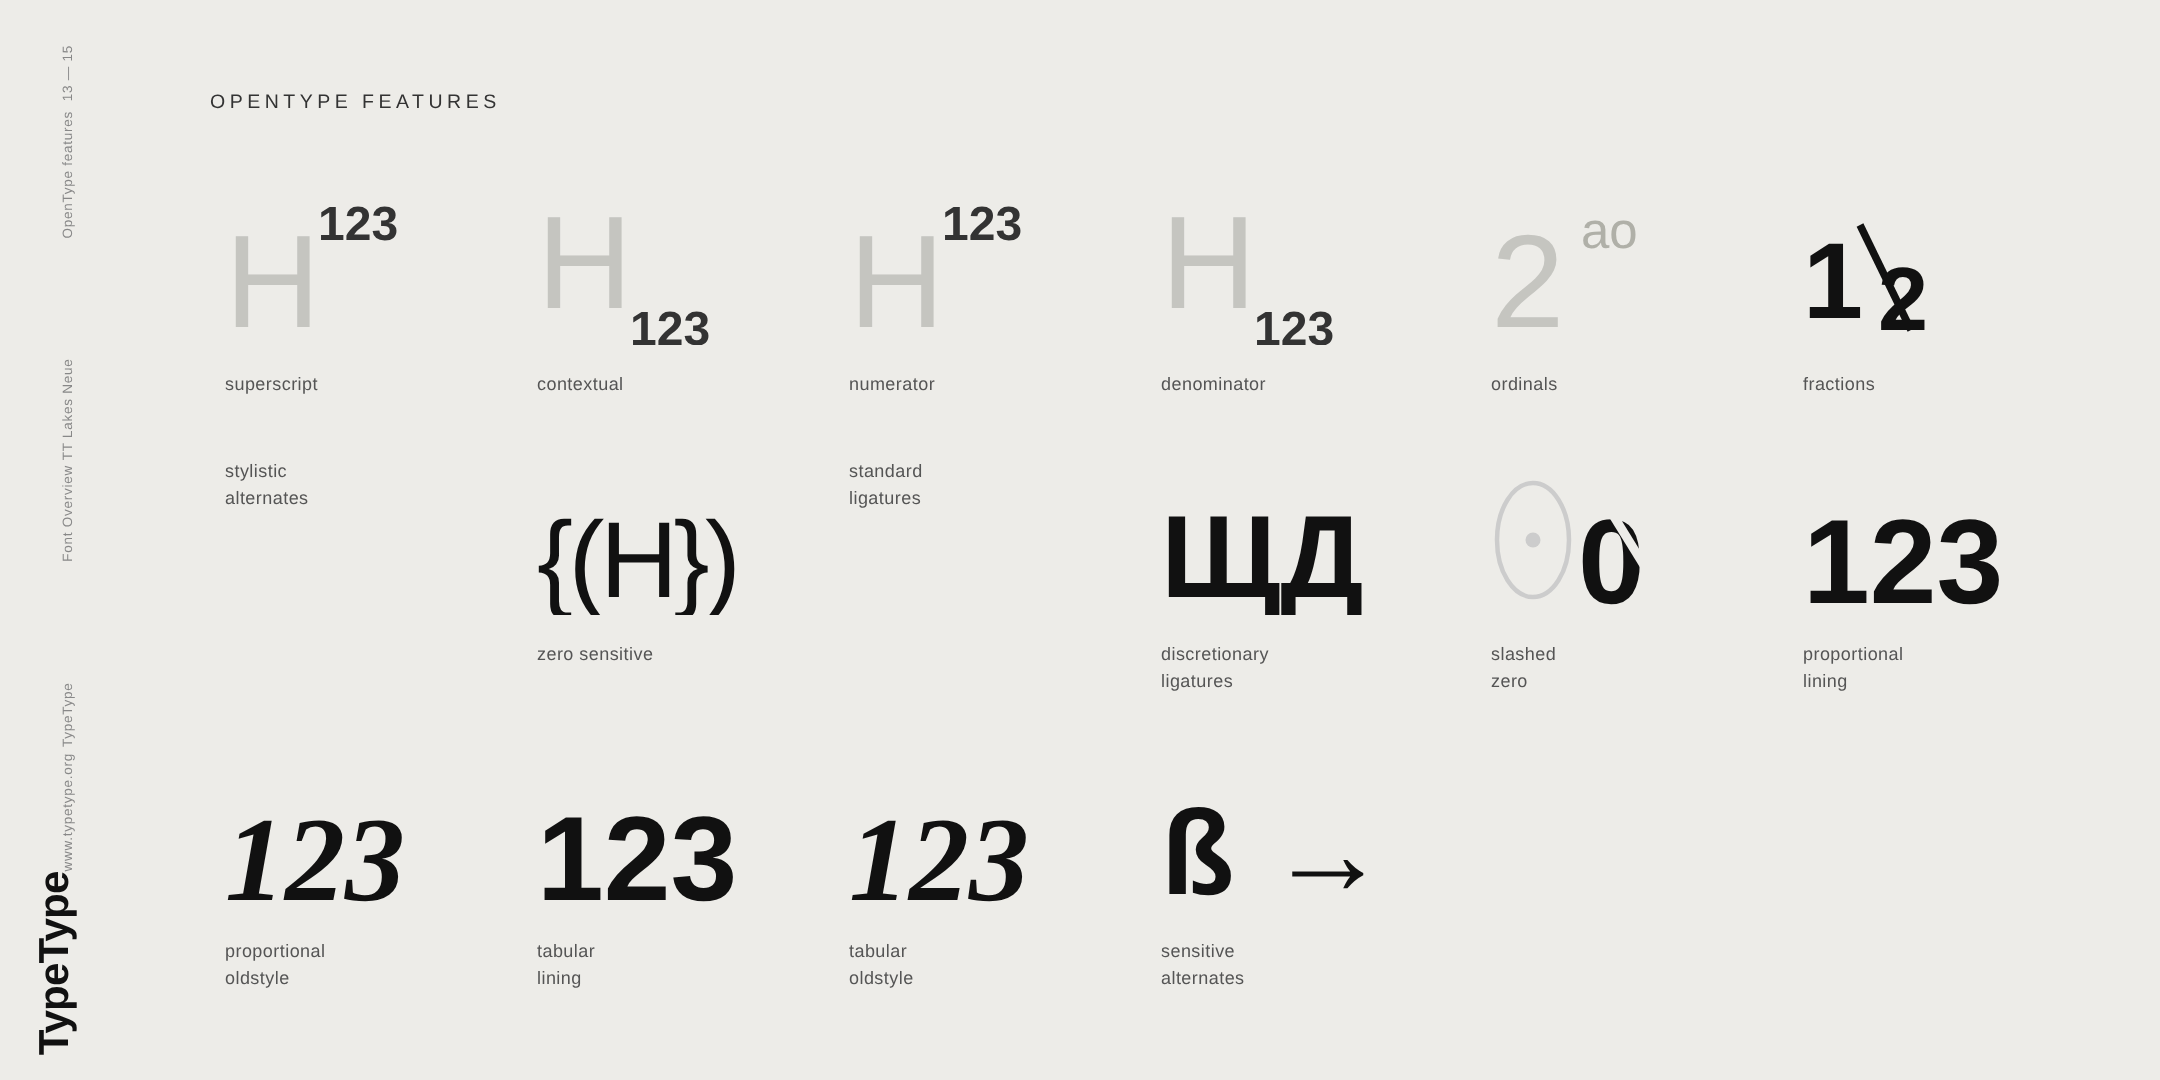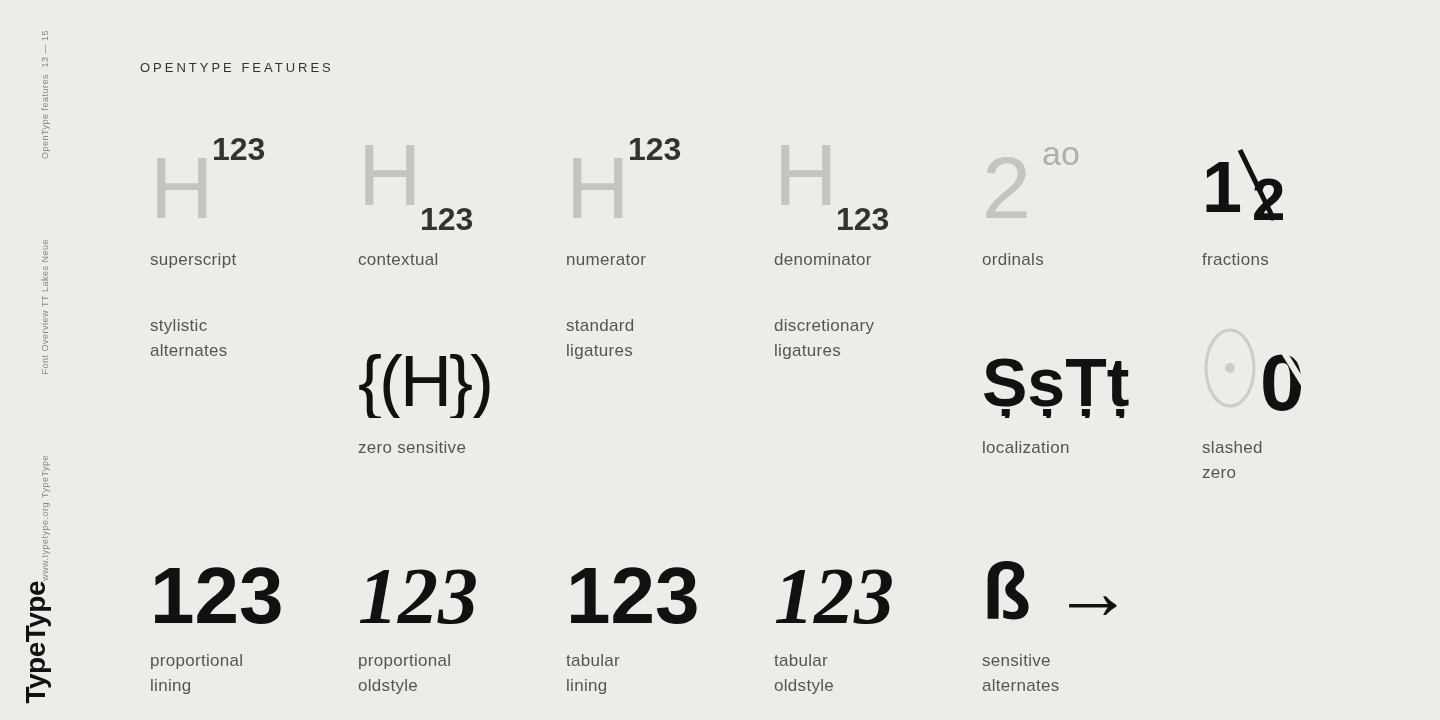--- a/index.html
+++ b/index.html
@@ -81,21 +81,21 @@
     }
 
     .feature-glyph {
       height: 110px;
       display: flex;
       align-items: center;
       margin-bottom: 12px;
     }
 
     .feature-label {
-      font-size: 17px;
+      font-size: 12px;
       color: #555;
       line-height: 1.5;
       letter-spacing: 0.3px;
     }
   </style>
 </head>
 <body>
 
 <div class="sidebar">
   <div class="sidebar-top">
@@ -217,36 +217,32 @@
     </div>
 
     <div class="feature-cell">
       <div class="feature-label">
         <span>standard</span><br>
         <span>ligatures</span>
       </div>
     </div>
 
     <div class="feature-cell">
+      <div class="feature-glyph">
+        <svg width="140" height="100" viewBox="0 0 140 100">
+
+          <text x="0" y="88" font-size="78" font-weight="700" fill="#111" font-family="Arial, sans-serif">ЩД</text>
+        </svg>
+      </div>
       <div class="feature-label">
         <span>discretionary</span><br>
         <span>ligatures</span>
       </div>
     </div>
 
-    <div class="feature-cell">
-      <div class="feature-glyph">
-        <svg width="180" height="100" viewBox="0 0 180 100">
-          <text x="0" y="88" font-size="68" font-weight="600" fill="#111" font-family="Arial, sans-serif">ȘșȚț</text>
-        </svg>
-      </div>
-      <div class="feature-label">
-        <span>localization</span>
-      </div>
-    </div>
 
     <div class="feature-cell">
       <div class="feature-glyph">
         <svg width="130" height="100" viewBox="0 0 130 100">
 
           <ellipse cx="28" cy="50" rx="24" ry="38" fill="none" stroke="#ccc" stroke-width="3"></ellipse>
           <circle cx="28" cy="50" r="5" fill="#ccc"></circle>
 
           <text x="58" y="92" font-size="80" font-weight="700" fill="#111" font-family="Arial, sans-serif">0</text>
           <line x1="70" y1="15" x2="115" y2="88" stroke="#EDECE8" stroke-width="6"></line>

